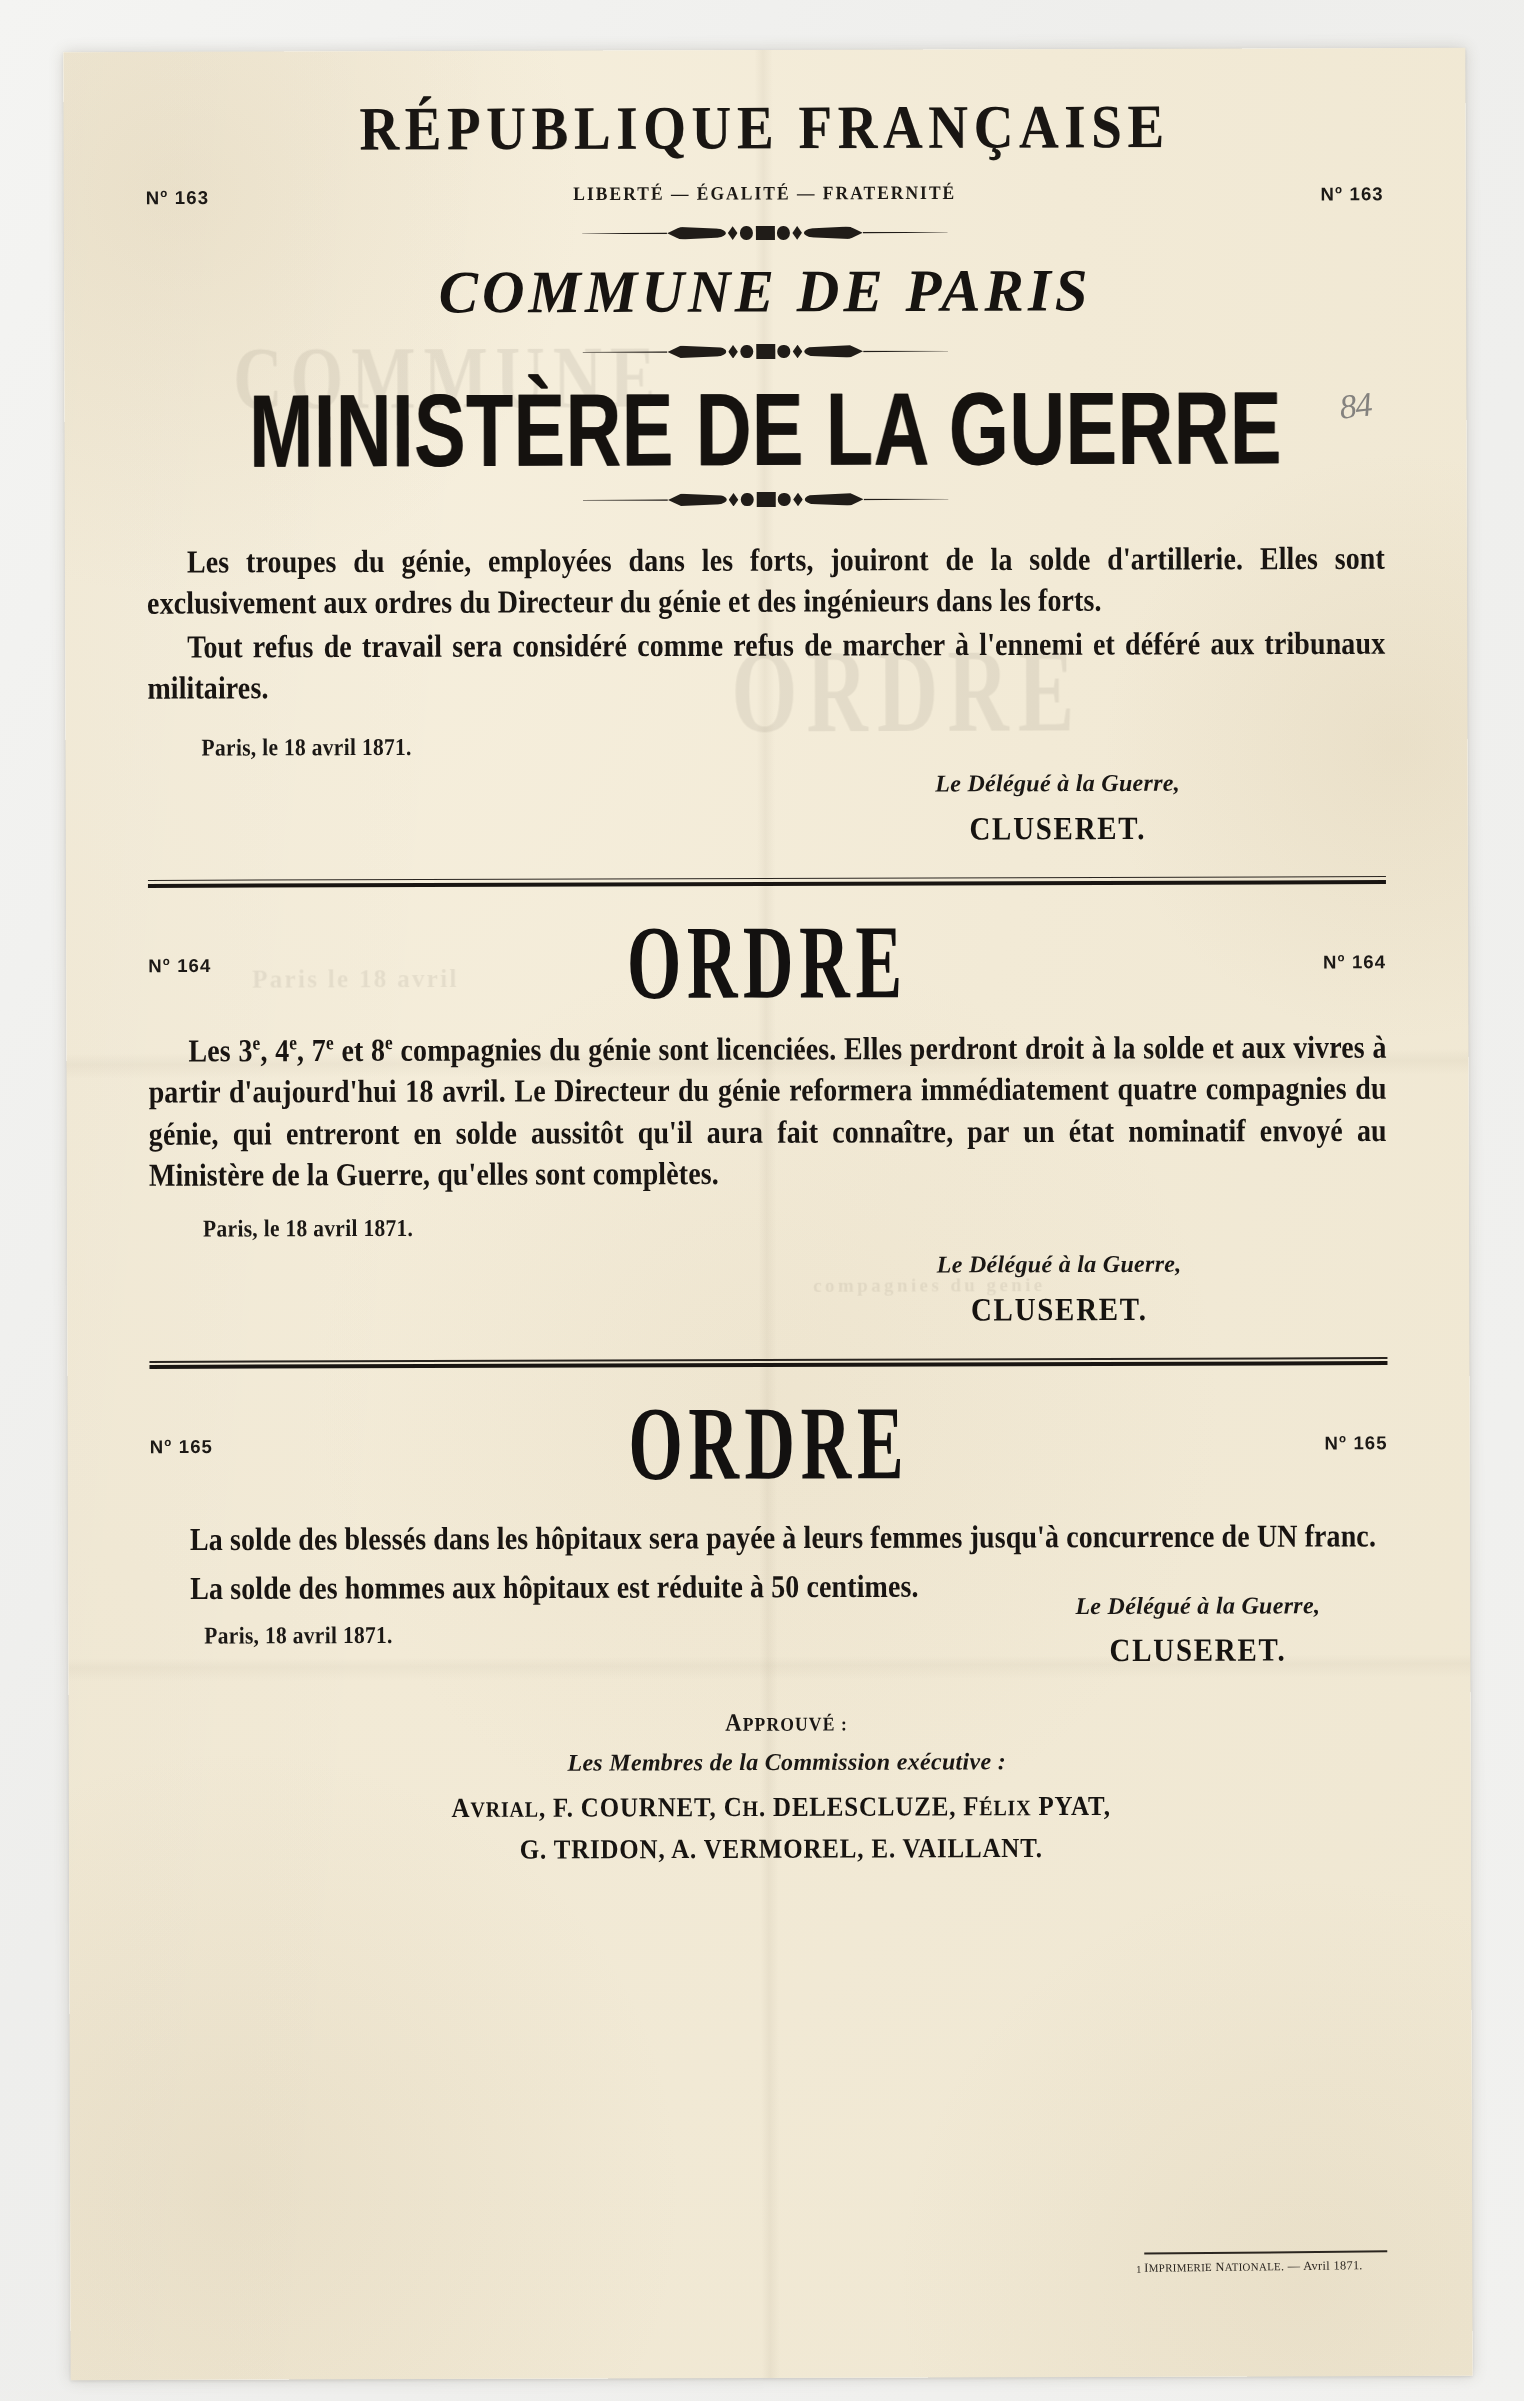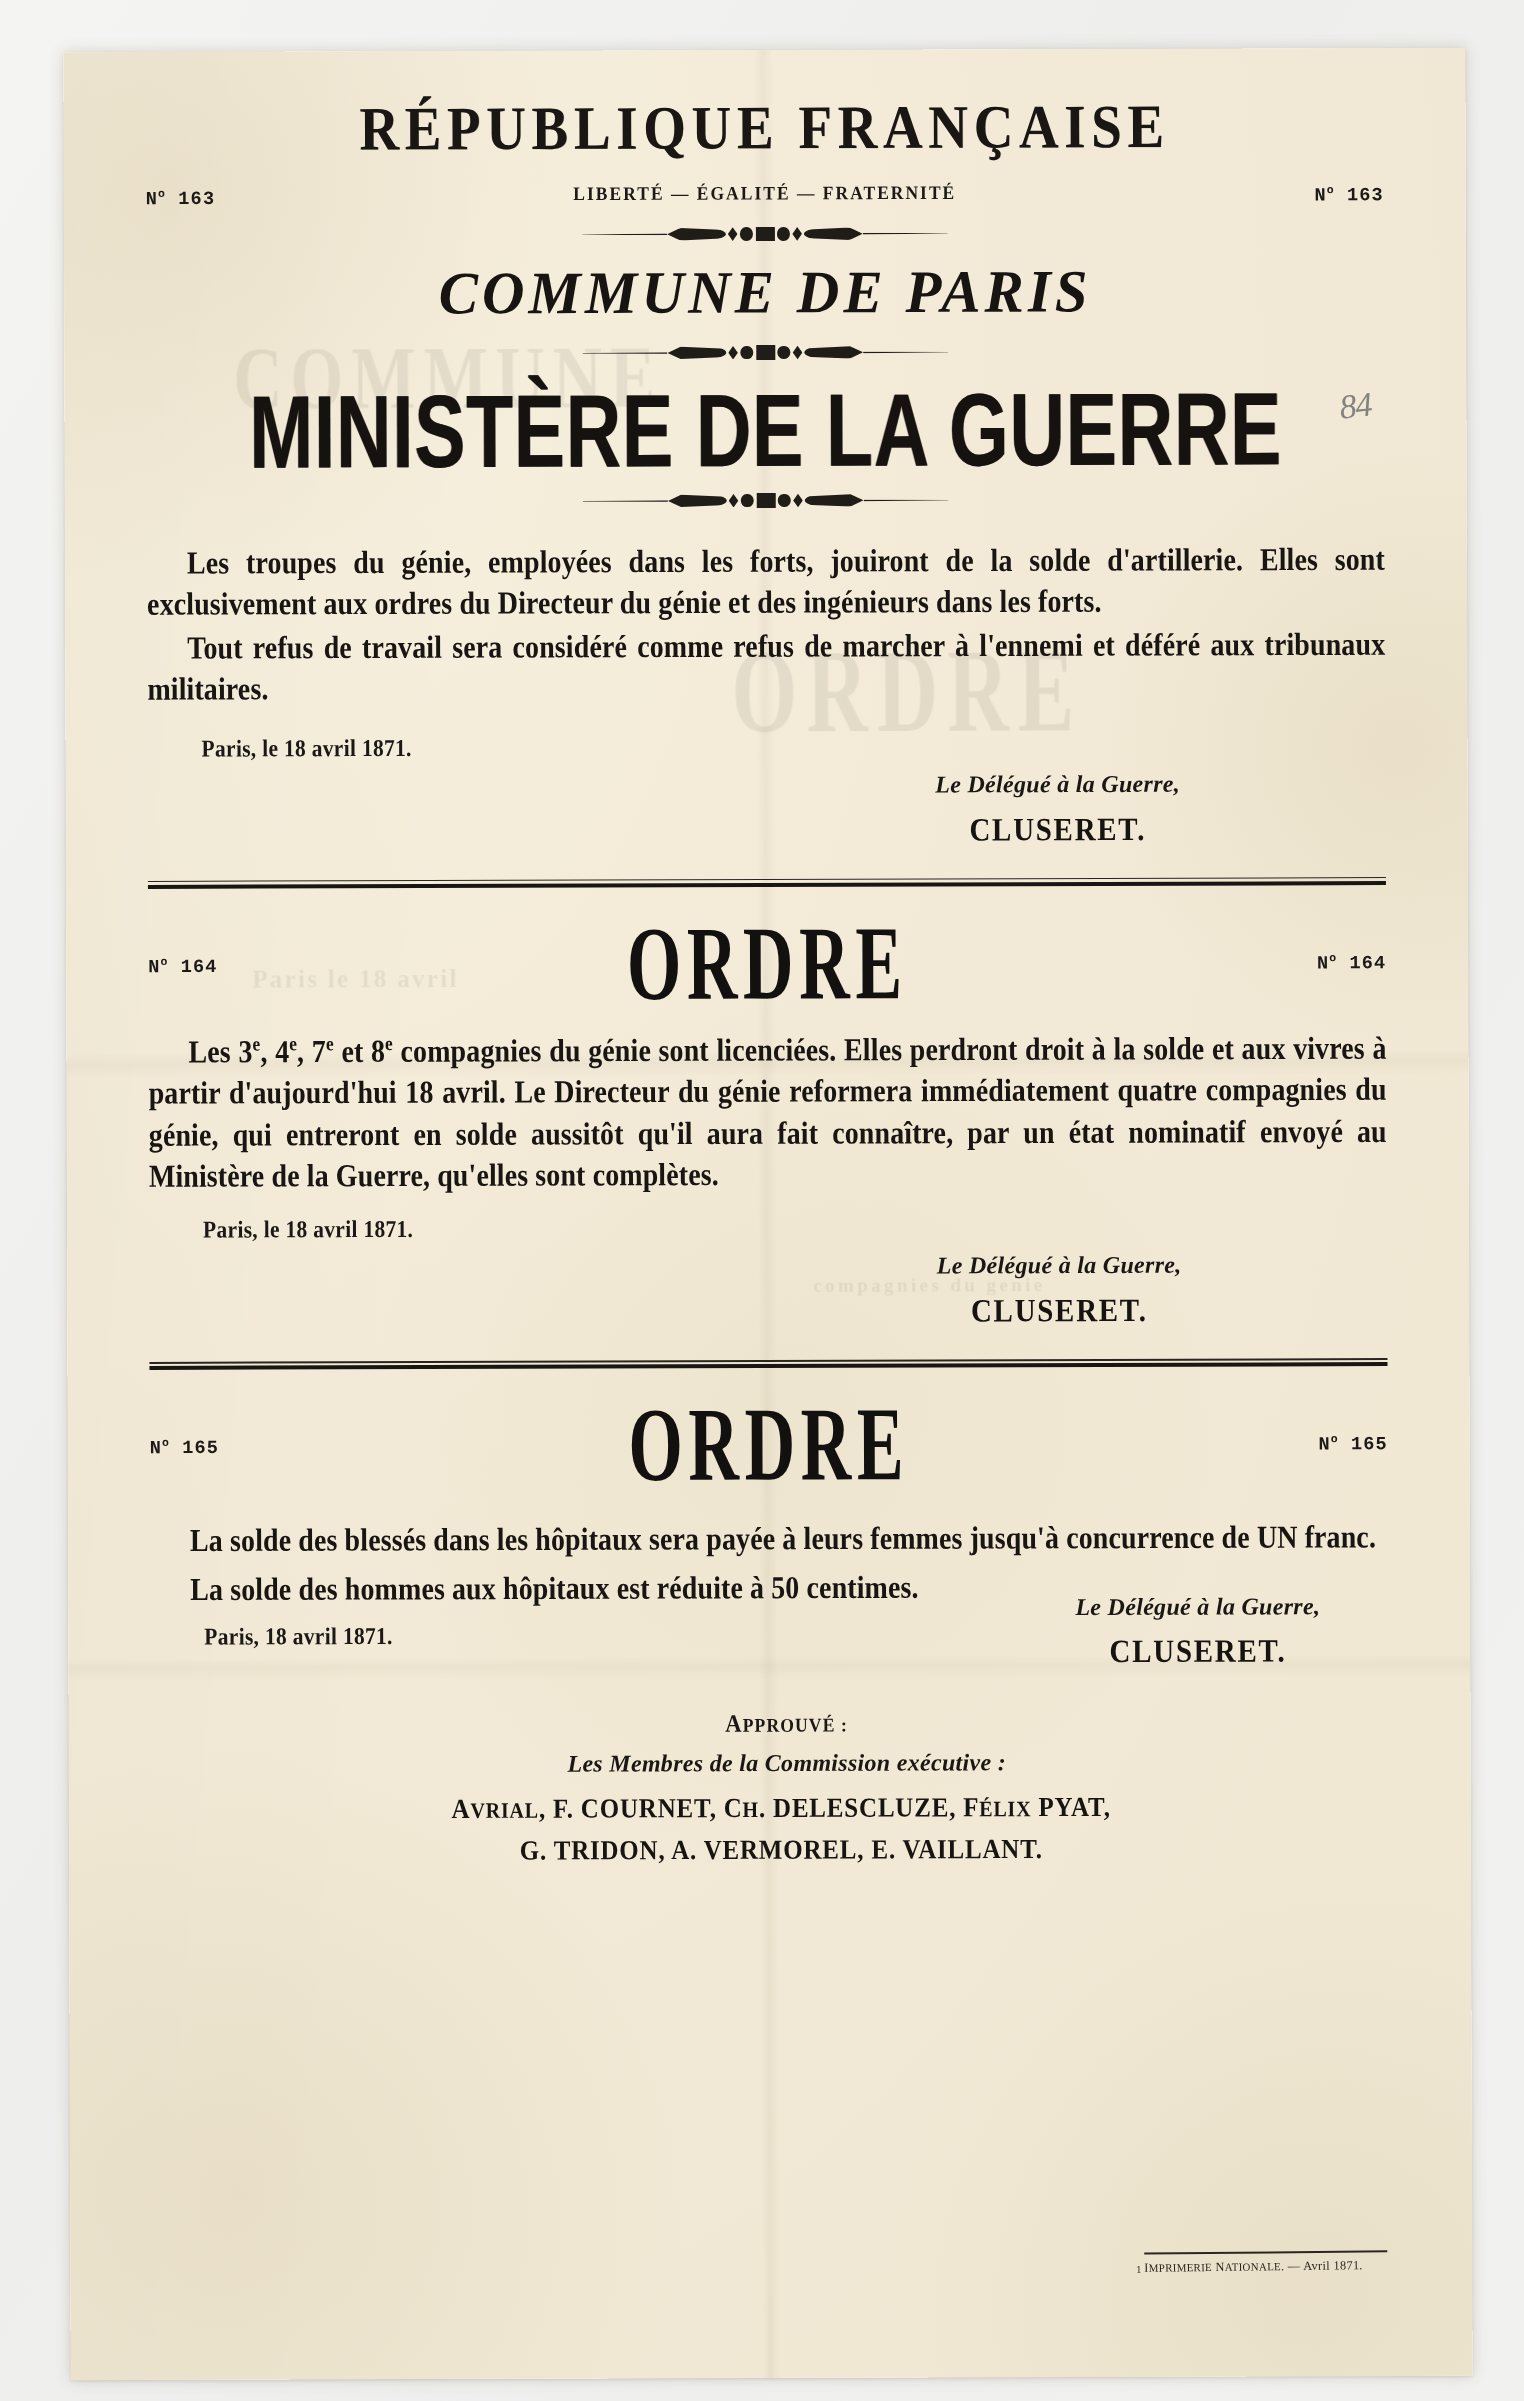--- a/index.html
+++ b/index.html
@@ -85,21 +85,21 @@
     text-shadow: 0.3px 0.2px 0 rgba(30,25,20,0.35);
   }
 
   .motto-row {
     display: flex;
     align-items: flex-start;
     justify-content: space-between;
     margin-top: 28px;
   }
   .nomark {
-    font-family: Liberation Mono, monospace;
+    font-family: Liberation Sans, sans-serif;
     font-weight: bold;
     font-size: 18.6px;
     letter-spacing: 1.1px;
     color: #1c1916;
     white-space: nowrap;
     padding-top: 2.3px;
   }
   .nomark sup { font-size: 0.62em; vertical-align: super; }
   .motto {
     flex: 1;

